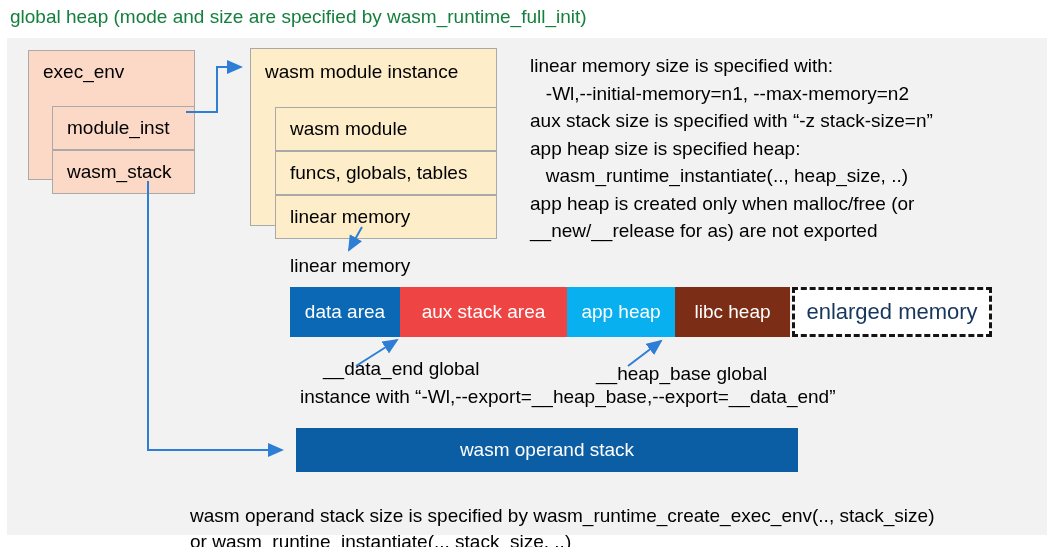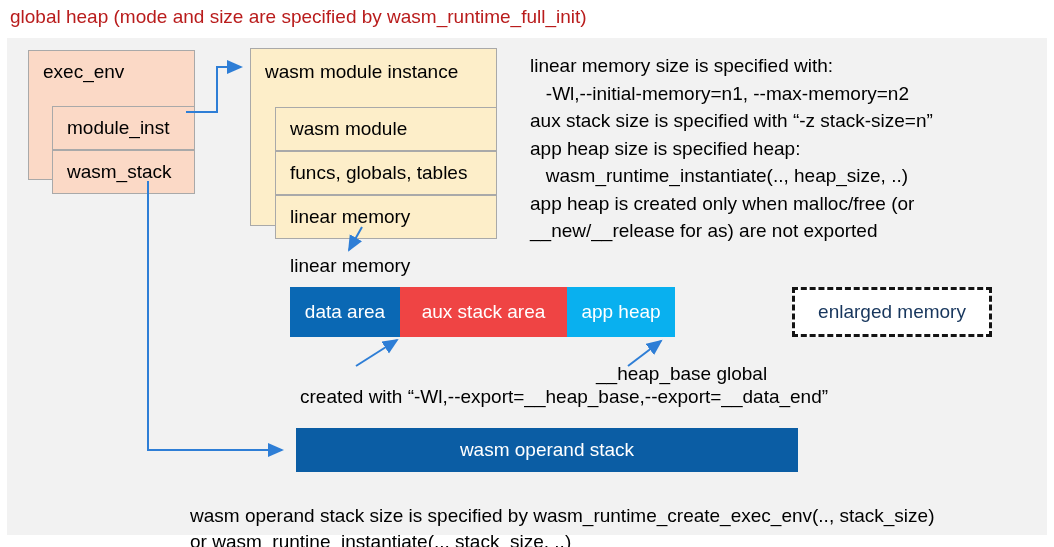--- a/index.html
+++ b/index.html
@@ -7,21 +7,21 @@
     width: 1054px; height: 547px;
     background: #ffffff;
     font-family: "Liberation Sans", sans-serif;
     color: #111111;
     overflow: hidden;
   }
   #stage { position: relative; width: 1054px; height: 547px; }
 
   .page-title {
     position: absolute; left: 10px; top: 6px;
-    font-size: 19px; font-weight: 500; color: #b91c1c;
+    font-size: 19px; font-weight: 500; color: #15803d;
     white-space: pre;
   }
 
   .panel {
     position: absolute; left: 7px; top: 38px;
     width: 1040px; height: 497px;
     background: #f2f2f2;
   }
 
   
@@ -67,21 +67,21 @@
   }
   .seg-data  { width: 110px; background: #0a68b4; }
   .seg-aux   { width: 167px; background: #ef4444; }
   .seg-app   { width: 108px; background: #09b0ef; }
   .seg-libc  { width: 115px; background: #7b2d16; }
   .enlarged {
     position: absolute; left: 792px; top: 287px;
     width: 200px; height: 50px; box-sizing: border-box;
     background: #ffffff; border: 3px dashed #141414;
     display: flex; align-items: center; justify-content: center;
-    color: #17365d; font-size: 19px;
+    color: #17365d; font-size: 22px;
   }
 
   
   .lbl { position: absolute; font-size: 19px; color: #000; white-space: pre; }
   .lbl-dataend  { left: 323px; top: 358px; }
   .lbl-heapbase { left: 596px; top: 363px; }
   .lbl-export   { left: 300px; top: 386px; }
 
   
   .operand-bar {
@@ -134,25 +134,27 @@
     <div class="note-line">   wasm_runtime_instantiate(.., heap_size, ..)</div>
     <div class="note-line">app heap is created only when malloc/free (or</div>
     <div class="note-line">__new/__release for as) are not exported</div>
   </div>
 
   <div class="lm-label">linear memory</div>
   <div class="mem-bar">
     <div class="seg seg-data">data area</div>
     <div class="seg seg-aux">aux stack area</div>
     <div class="seg seg-app">app heap</div>
+    <div class="seg seg-libc">libc heap</div>
   </div>
   <div class="enlarged">enlarged memory</div>
 
+  <div class="lbl lbl-dataend">__data_end global</div>
   <div class="lbl lbl-heapbase">__heap_base global</div>
-  <div class="lbl lbl-export">created with “-Wl,--export=__heap_base,--export=__data_end”</div>
+  <div class="lbl lbl-export">instance with “-Wl,--export=__heap_base,--export=__data_end”</div>
 
   <div class="operand-bar">wasm operand stack</div>
 
   <div class="bottom-notes">
     <div class="note-line">wasm operand stack size is specified by wasm_runtime_create_exec_env(.., stack_size)</div>
     <div class="note-line">or wasm_runtine_instantiate(.., stack_size, ..)</div>
   </div>
 
   <svg class="arrows">
     <defs>

